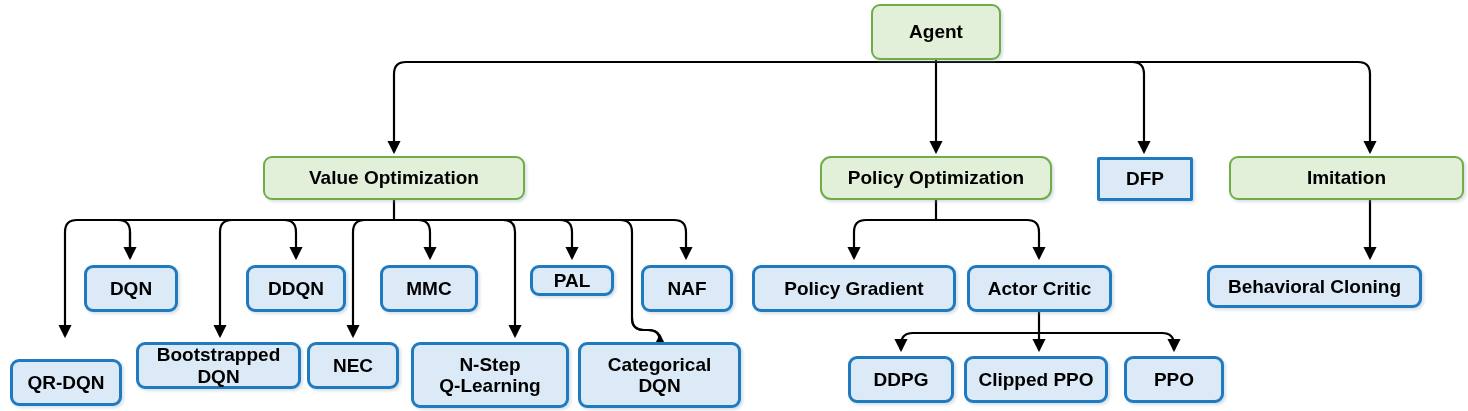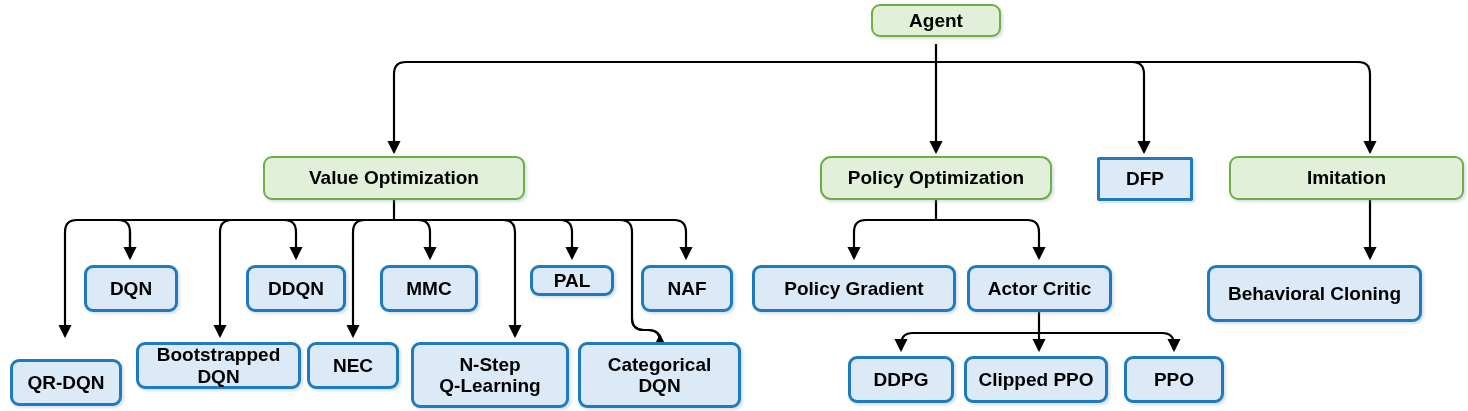--- a/index.html
+++ b/index.html
@@ -102,21 +102,21 @@
 
       <path d="M 1039 312 L 1039 333" marker-end="none"></path>
       <path d="M 1039 333 L 913 333 Q 901 333 901 345 L 901 350"></path>
       <path d="M 1039 333 L 1039 350"></path>
       <path d="M 1039 333 L 1162 333 Q 1174 333 1174 345 L 1174 350"></path>
 
       <path d="M 1370 200 L 1370 258"></path>
     </g>
   </svg>
 
-  <div class="node green" style="left:871px; top:4px; width:130px; height:33px;">
+  <div class="node green" style="left:871px; top:4px; width:130px; height:56px;">
     <span>Agent</span>
   </div>
 
   <div class="node green" style="left:263px; top:156px; width:262px; height:44px;">
     <span>Value Optimization</span>
   </div>
 
   <div class="node green" style="left:820px; top:156px; width:232px; height:44px;border-radius:11px;">
     <span>Policy Optimization</span>
   </div>
@@ -150,21 +150,21 @@
   </div>
 
   <div class="node blue rounded" style="left:752px; top:265px; width:204px; height:47px;">
     <span>Policy Gradient</span>
   </div>
 
   <div class="node blue rounded" style="left:967px; top:265px; width:145px; height:47px;">
     <span>Actor Critic</span>
   </div>
 
-  <div class="node blue rounded" style="left:1207px; top:265px; width:215px; height:57px;text-align:center;">
+  <div class="node blue rounded" style="left:1207px; top:265px; width:215px; height:43px;text-align:center;">
     <span>Behavioral Cloning</span>
   </div>
 
   <div class="node blue rounded" style="left:10px; top:359px; width:112px; height:47px;">
     <span>QR-DQN</span>
   </div>
 
   <div class="node blue rounded" style="left:136px; top:342px; width:165px; height:47px;">
     <span>Bootstrapped
 DQN</span>

